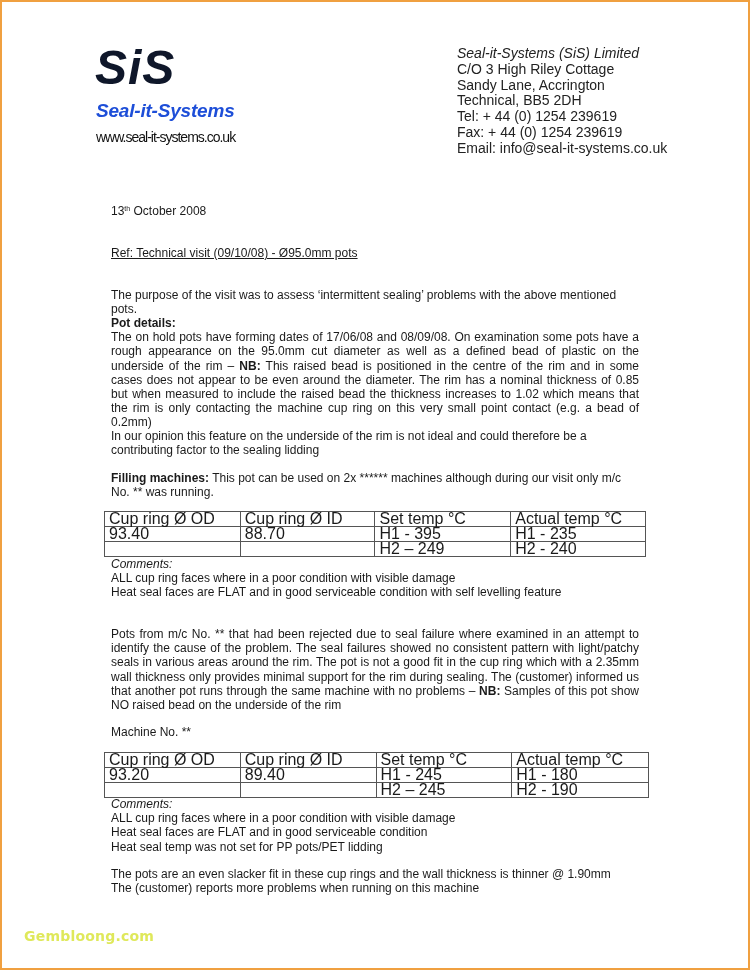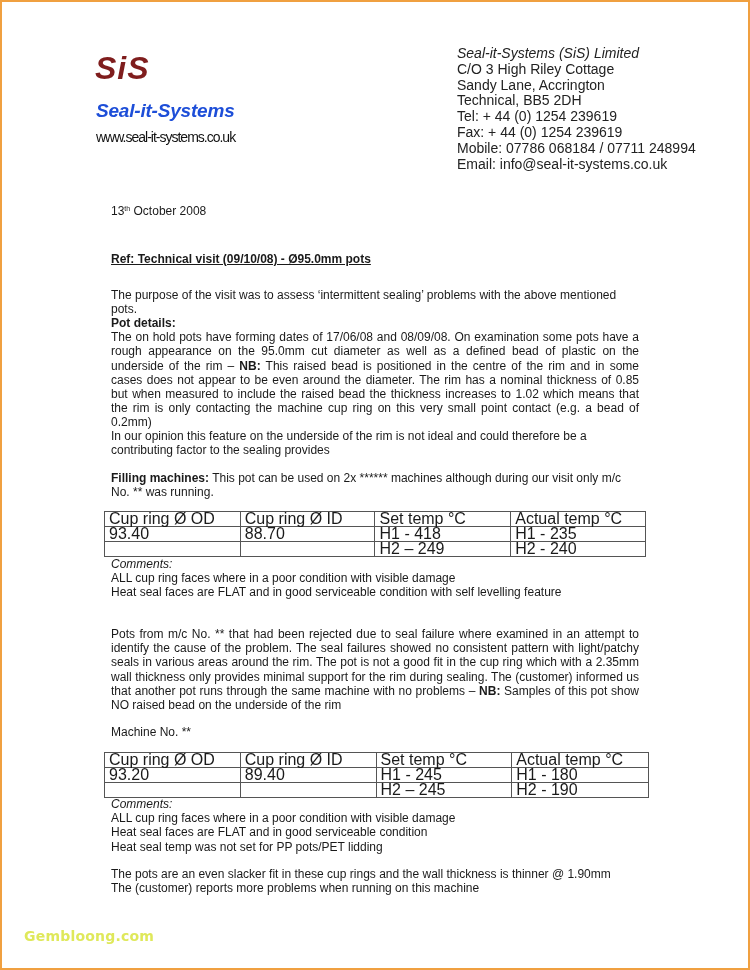--- a/index.html
+++ b/index.html
@@ -7,38 +7,38 @@
     width: 750px; height: 970px; background: #ffffff; position: relative; overflow: hidden;
     font-family: "Liberation Sans", sans-serif; color: #1a1a1a;
   }
   .frame {
     position: absolute; left: 0; top: 0; width: 746px; height: 966px;
     border: 2px solid #f0a040; box-sizing: content-box;
   }
   .logo { position: absolute; left: 95px; top: 46px; }
   .logo-sis {
     font-family: "Liberation Sans", sans-serif; font-weight: bold; font-style: italic;
-    font-size: 32px; color: #7f1d1d; letter-spacing: 1px; line-height: 44px;
+    font-size: 48px; color: #0f172a; letter-spacing: 1px; line-height: 44px;
   }
   .logo-name {
     position: absolute; left: 96px; top: 100px;
     font-weight: bold; font-style: italic; font-size: 19px; color: #1d4ed8; letter-spacing: -0.2px;
   }
   .logo-url {
     position: absolute; left: 96px; top: 129px; font-size: 14px; letter-spacing: -1px; color: #111;
   }
   .address {
     position: absolute; left: 457px; top: 46px; font-size: 14px; line-height: 15.8px; color: #222;
   }
   .address .company { font-style: italic; }
   .body-text { position: absolute; left: 111px; width: 528px; font-size: 12px; line-height: 14.2px; color: #1a1a1a; }
   .justify { text-align: justify; }
   .date { top: 204px; }
   .date sup { font-size: 7px; vertical-align: top; position: relative; top: -2px; }
-  .ref { top: 252px; font-weight: bold; text-decoration: underline; }
+  .ref { top: 246px; font-weight: normal; text-decoration: underline; }
   .purpose { top: 288px; }
   .pot-details { top: 316px; }
   .pot-details .heading { font-weight: bold; display: block; }
   .opinion { top: 429px; }
   .filling { top: 471px; }
   b { font-weight: bold; }
   table.spec {
     position: absolute; border-collapse: collapse; font-size: 16px; color: #1a1a1a;
   }
   table.spec td {
@@ -69,56 +69,55 @@
 <div class="logo-name">Seal-it-Systems</div>
 <div class="logo-url">www.seal-it-systems.co.uk</div>
 
 <div class="address">
   <div class="company">Seal-it-Systems (SiS) Limited</div>
   <div>C/O 3 High Riley Cottage</div>
   <div>Sandy Lane, Accrington</div>
   <div>Technical, BB5 2DH</div>
   <div>Tel: + 44 (0) 1254 239619</div>
   <div>Fax: + 44 (0) 1254 239619</div>
-  <div>Mobile: 07786 068184 / 07711 248994</div>
   <div>Email: info@seal-it-systems.co.uk</div>
 </div>
 
 <div class="body-text date"><span>13</span><sup>th</sup><span> October 2008</span></div>
 
 <div class="body-text ref">Ref: Technical visit (09/10/08)  - Ø95.0mm pots</div>
 
 <div class="body-text purpose">The purpose of the visit was to assess ‘intermittent sealing’ problems with the above mentioned pots.</div>
 
 <div class="body-text justify pot-details">
   <span class="heading">Pot details:</span><span>The on hold pots have forming dates of 17/06/08 and 08/09/08. On examination some pots have a rough appearance on the 95.0mm cut diameter as well as a defined bead of plastic on the underside of the rim – </span><b>NB:</b><span> This raised bead is positioned in the centre of the rim and in some cases does not appear to be even around the diameter. The rim has a nominal thickness of 0.85 but when measured to include the raised bead the thickness increases to 1.02 which means that the rim is only contacting the machine cup ring on this very small point contact (e.g. a bead of 0.2mm)</span>
 </div>
 
-<div class="body-text opinion">In our opinion this feature on the underside of the rim is not ideal and could therefore be a contributing factor to the sealing provides</div>
+<div class="body-text opinion">In our opinion this feature on the underside of the rim is not ideal and could therefore be a contributing factor to the sealing lidding</div>
 
 <div class="body-text filling"><b>Filling machines:</b><span> This pot can be used on 2x ****** machines although during our visit only m/c No. ** was running.</span></div>
 
 <table class="spec t1">
   <colgroup>
       <col style="width:136px">
       <col style="width:135px">
       <col style="width:136px">
       <col style="width:135px">
     </colgroup>
   <tbody>
       <tr>
     <td>Cup ring Ø OD</td>
     <td>Cup ring Ø ID</td>
     <td>Set temp °C</td>
     <td>Actual temp °C</td>
   </tr>
   <tr>
     <td>93.40</td>
     <td>88.70</td>
-    <td>H1 - 418</td>
+    <td>H1 - 395</td>
     <td>H1 - 235</td>
   </tr>
   <tr>
     <td></td>
     <td></td>
     <td>H2 – 249</td>
     <td>H2 - 240</td>
   </tr>
 </tbody>
   </table>

